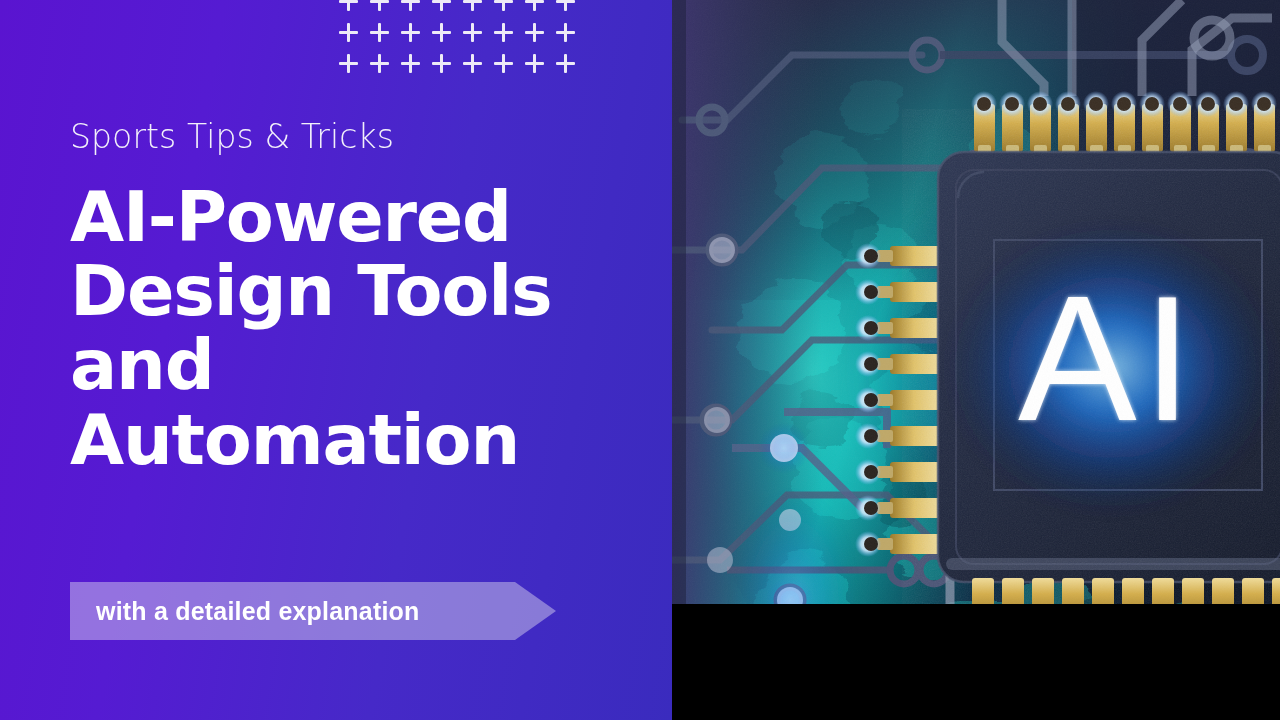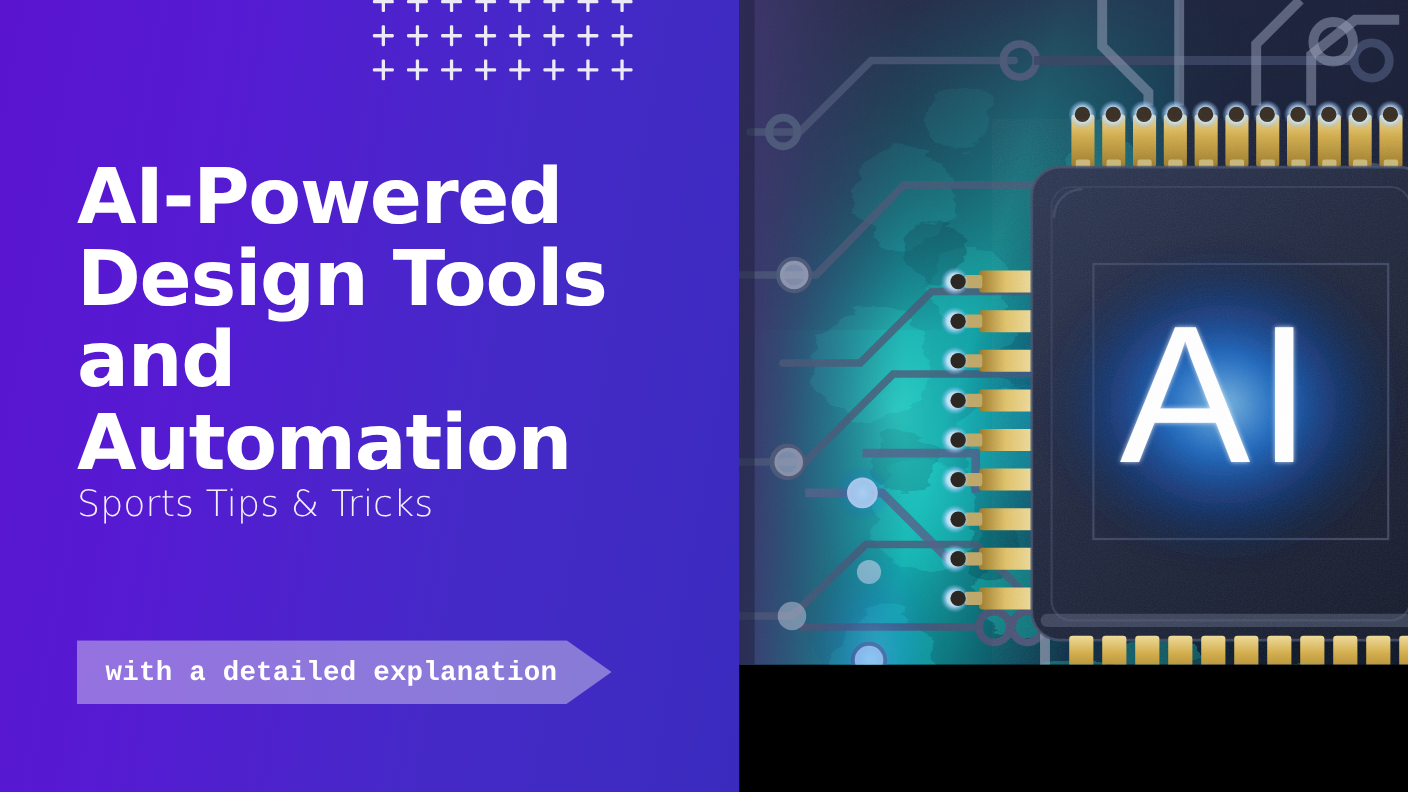--- a/index.html
+++ b/index.html
@@ -66,21 +66,21 @@
   #ribbon {
     position:absolute; left:70px; top:582px;
     width:486px; height:58px;
     background:rgba(222,217,240,0.46);
     -webkit-clip-path:polygon(0 0, 445px 0, 486px 29px, 445px 58px, 0 58px);
     clip-path:polygon(0 0, 445px 0, 486px 29px, 445px 58px, 0 58px);
     display:flex; align-items:center;
   }
   #ribbon-label {
     padding-left:26px;
-    font-family:Liberation Mono, monospace;
+    font-family:Liberation Sans, sans-serif;
     font-weight:bold;
     font-size:25px;
     color:#FFFFFF;
     letter-spacing:.2px;
     white-space:nowrap;
   }
 
   
   #photo {
     position:absolute; left:672px; top:0;
@@ -118,27 +118,27 @@
         <div class="plus" style="left: 31px; top: 62px;"></div>
         <div class="plus" style="left: 62px; top: 62px;"></div>
         <div class="plus" style="left: 93px; top: 62px;"></div>
         <div class="plus" style="left: 124px; top: 62px;"></div>
         <div class="plus" style="left: 155px; top: 62px;"></div>
         <div class="plus" style="left: 186px; top: 62px;"></div>
         <div class="plus" style="left: 217px; top: 62px;"></div>
       </div>
 
     <div id="text-block">
+      <div id="eyebrow">Sports Tips &amp; Tricks</div>
       <div id="headline">
         <span class="hl-line">AI-Powered</span>
         <span class="hl-line">Design Tools</span>
         <span class="hl-line">and</span>
         <span class="hl-line">Automation</span>
       </div>
-      <div id="eyebrow">Sports Tips &amp; Tricks</div>
     </div>
 
     <div id="ribbon">
       <span id="ribbon-label">with a detailed explanation</span>
     </div>
 
   </div>
 
   <div id="photo">
     <svg viewBox="0 0 608 720" xmlns="http://www.w3.org/2000/svg">

